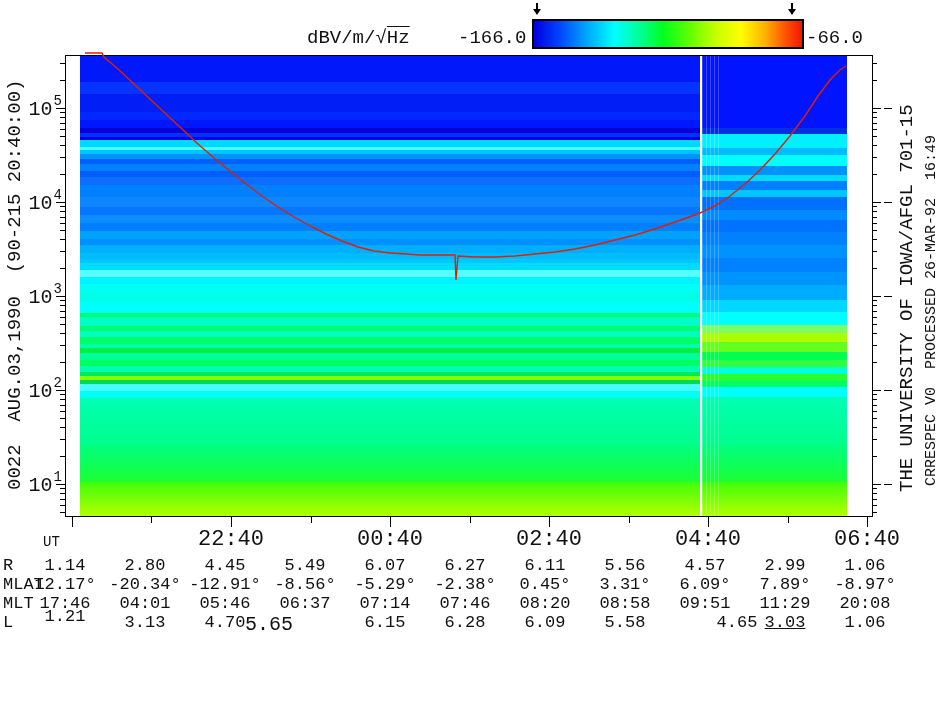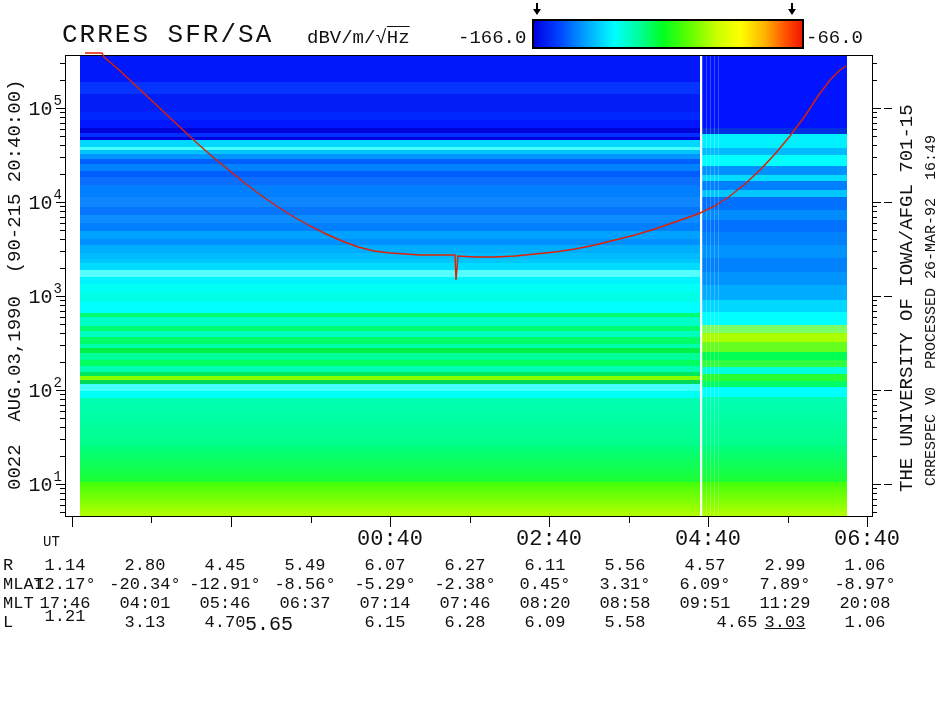--- a/index.html
+++ b/index.html
@@ -20,21 +20,20 @@
   #right-credit{left:896px;top:492px;font-size:19px;}
   #right-processing{left:923px;top:486px;font-size:15px;}
   .ylab{width:46px;text-align:right;font-size:20px;}
   .ylab sup{font-size:14px;position:relative;top:-2px;left:1px;}
 </style>
 </head>
 <body>
 
 <div id="canvas">
 
-  <div class="abs" id="chart-title">CRRES SFR/SA</div>
   <div class="abs" id="cbar-units"><span>dBV/m/√</span><span class="ovl">Hz</span></div>
   <div class="abs" id="cbar-min">-166.0</div>
   <div class="abs" id="colorbar" style="background: linear-gradient(to right, rgb(0, 0, 224) 0%, rgb(0, 64, 255) 9%, rgb(0, 160, 255) 19%, rgb(0, 255, 255) 30%, rgb(0, 255, 144) 40%, rgb(0, 255, 32) 48%, rgb(96, 255, 0) 58%, rgb(200, 255, 0) 68%, rgb(255, 255, 0) 77%, rgb(255, 180, 0) 86%, rgb(255, 80, 0) 94%, rgb(240, 24, 0) 100%);"></div>
   <div class="abs" id="cbar-max">-66.0</div>
   <div class="abs cb-stem" style="left:536px;"></div>
   <div class="abs cb-arrow" style="left:533px;"></div>
   <div class="abs cb-stem" style="left:791px;"></div>
   <div class="abs cb-arrow" style="left:788px;"></div>
 
   <div class="abs vtext" id="left-margin-label">0022  AUG.03,1990  (90-215 20:40:00)</div>
@@ -232,20 +231,21 @@
       <div style="position: absolute; left: 60px; top: 498.561px; width: 5px; height: 1px; background: rgb(0, 0, 0);"></div>
       <div style="position: absolute; left: 872px; top: 498.561px; width: 5px; height: 1px; background: rgb(0, 0, 0);"></div>
       <div style="position: absolute; left: 60px; top: 493.11px; width: 5px; height: 1px; background: rgb(0, 0, 0);"></div>
       <div style="position: absolute; left: 872px; top: 493.11px; width: 5px; height: 1px; background: rgb(0, 0, 0);"></div>
       <div style="position: absolute; left: 60px; top: 488.301px; width: 5px; height: 1px; background: rgb(0, 0, 0);"></div>
       <div style="position: absolute; left: 872px; top: 488.301px; width: 5px; height: 1px; background: rgb(0, 0, 0);"></div>
       <svg width="945" height="720" style="position: absolute; left: 0px; top: 0px; pointer-events: none;">
         <polyline points="85,53 102,53 104,57 118,69 134,84 150,99 166,114 182,129 198,144 214,158 230,171 246,184 262,196 278,207 294,217 310,226 326,234 342,241 358,247 374,251 390,253 406,254 420,255 440,255 455,255 456,280 458,256 475,257 495,257 515,256 535,254 555,252 575,249 595,245 615,240 635,235 655,229 675,222 695,215 700,213 715,206 730,196 745,184 760,170 775,154 790,136 805,116 818,96 830,80 840,70 846,66" fill="none" stroke="#E02000" stroke-width="1.4"></polyline>
       </svg>
       <div class="mono" style="position: absolute; left: 3px; top: 534px; font-size: 14px; margin-left: 40px;">UT</div>
+      <div class="mono" style="position: absolute; left: 171px; top: 527px; width: 120px; text-align: center; font-size: 22px;">22:40</div>
       <div class="mono" style="position: absolute; left: 330px; top: 527px; width: 120px; text-align: center; font-size: 22px;">00:40</div>
       <div class="mono" style="position: absolute; left: 489px; top: 527px; width: 120px; text-align: center; font-size: 22px;">02:40</div>
       <div class="mono" style="position: absolute; left: 648px; top: 527px; width: 120px; text-align: center; font-size: 22px;">04:40</div>
       <div class="mono" style="position: absolute; left: 807px; top: 527px; width: 120px; text-align: center; font-size: 22px;">06:40</div>
       <div class="mono" style="position: absolute; left: 3px; top: 556px; font-size: 17px;">R</div>
       <div class="mono" style="position: absolute; left: 5px; top: 556px; width: 120px; text-align: center; font-size: 17px;">1.14</div>
       <div class="mono" style="position: absolute; left: 85px; top: 556px; width: 120px; text-align: center; font-size: 17px;">2.80</div>
       <div class="mono" style="position: absolute; left: 165px; top: 556px; width: 120px; text-align: center; font-size: 17px;">4.45</div>
       <div class="mono" style="position: absolute; left: 245px; top: 556px; width: 120px; text-align: center; font-size: 17px;">5.49</div>
       <div class="mono" style="position: absolute; left: 325px; top: 556px; width: 120px; text-align: center; font-size: 17px;">6.07</div>

